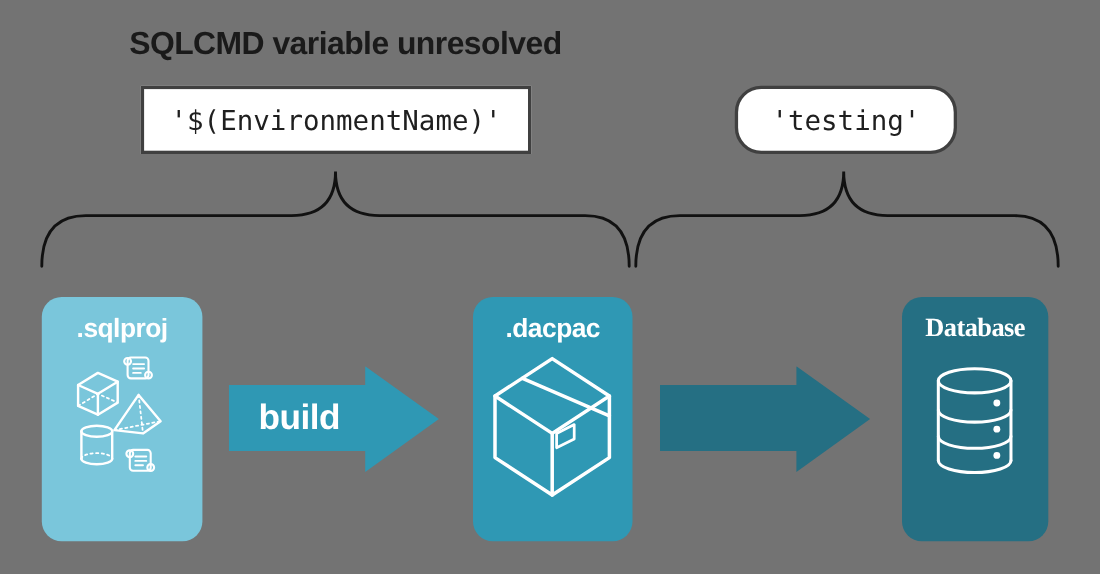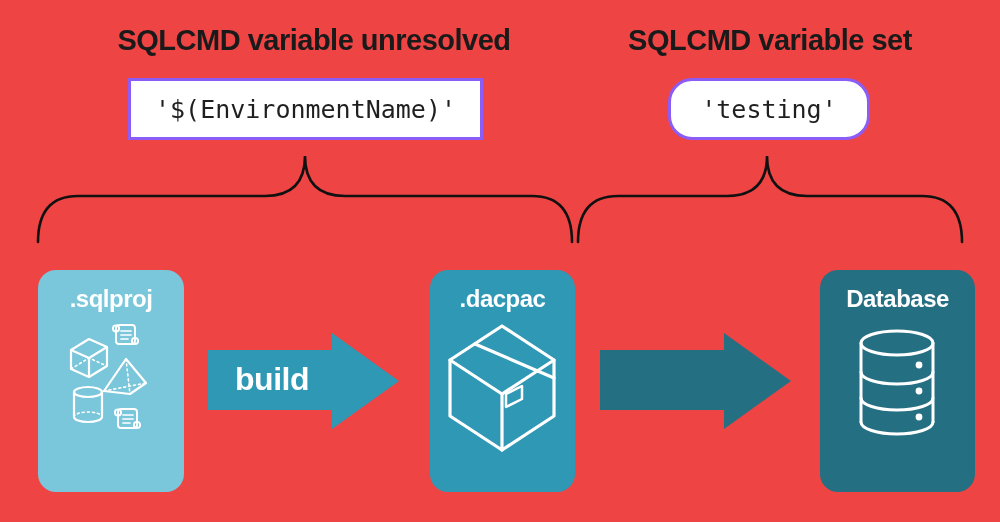--- a/index.html
+++ b/index.html
@@ -1,48 +1,48 @@
 <!DOCTYPE html>
 <html><head>
 <meta charset="utf-8">
 <style>
   * { margin: 0; padding: 0; box-sizing: border-box; }
   html, body { width: 1000px; height: 522px; background: #ffffff; overflow: hidden; }
   body { font-family: "Liberation Sans", sans-serif; }
-  .canvas { position: relative; width: 1000px; height: 522px; background: #ef4444; }
+  .canvas { position: relative; width: 1000px; height: 522px; background: #737373; }
 
   .heading {
     position: absolute; top: 24px;
     font-size: 29px; font-weight: 700; color: #1a1a1a;
     letter-spacing: -0.5px; text-align: center; white-space: nowrap;
   }
   .heading-left  { left: 114px; width: 400px; }
   .heading-right { left: 620px; width: 300px; }
 
   .codebox {
     position: absolute; top: 78px; height: 62px;
-    border: 3px solid #8b5cf6; background: #ffffff;
+    border: 3px solid #404040; background: #ffffff;
     display: flex; align-items: center; justify-content: center;
   }
   .codebox-left  { left: 128px; width: 355px; }
   .codebox-right { left: 668px; width: 202px; border-radius: 24px; }
   .code-text {
     font-family: "DejaVu Sans Mono", monospace;
     font-size: 25px; color: #1f1f1f; white-space: nowrap;
   }
 
   .braces-layer { position: absolute; left: 0; top: 0; width: 1000px; height: 522px; }
 
   .card {
     position: absolute; top: 270px; height: 222px;
     border-radius: 18px; overflow: hidden;
   }
   .card-sqlproj  { left: 38px;  width: 146px; background: #7ac6db; }
   .card-dacpac   { left: 430px; width: 145px; background: #2f98b4; padding-left: 26px; }
-  .card-database { left: 820px; width: 155px; background: #256f83; }
+  .card-database { left: 820px; width: 133px; background: #256f83; font-family: Liberation Serif, serif; }
   .card-label {
     position: absolute; top: 15px; left: 0; width: 100%;
     text-align: center; color: #ffffff; font-weight: 700;
     font-size: 24px; letter-spacing: -0.5px;
   }
   .card-icon { position: absolute; left: 0; top: 0; width: 100%; height: 100%; }
 
   .arrow-svg { position: absolute; top: 333px; width: 192px; height: 96px; }
   .arrow-build-svg  { left: 208px; }
   .arrow-deploy-svg { left: 600px; }
@@ -53,21 +53,20 @@
   }
   .arrow-label-build  { left: 210px; width: 124px; }
   .arrow-label-deploy { left: 600px; width: 142px; }
 </style>
 </head>
 <body>
 
 <div class="canvas">
 
   <div class="heading heading-left">SQLCMD variable unresolved</div>
-  <div class="heading heading-right">SQLCMD variable set</div>
 
   <div class="codebox codebox-left">
     <span class="code-text">'$(EnvironmentName)'</span>
   </div>
   <div class="codebox codebox-right">
     <span class="code-text">'testing'</span>
   </div>
 
   <svg class="braces-layer" viewBox="0 0 1000 522" fill="none" stroke="#111111" stroke-width="2.6" stroke-linecap="round">
     <path d="M 38 242 Q 38 196 78 196 L 265 196 Q 305 196 305 156 Q 305 196 345 196 L 532 196 Q 572 196 572 242"></path>

